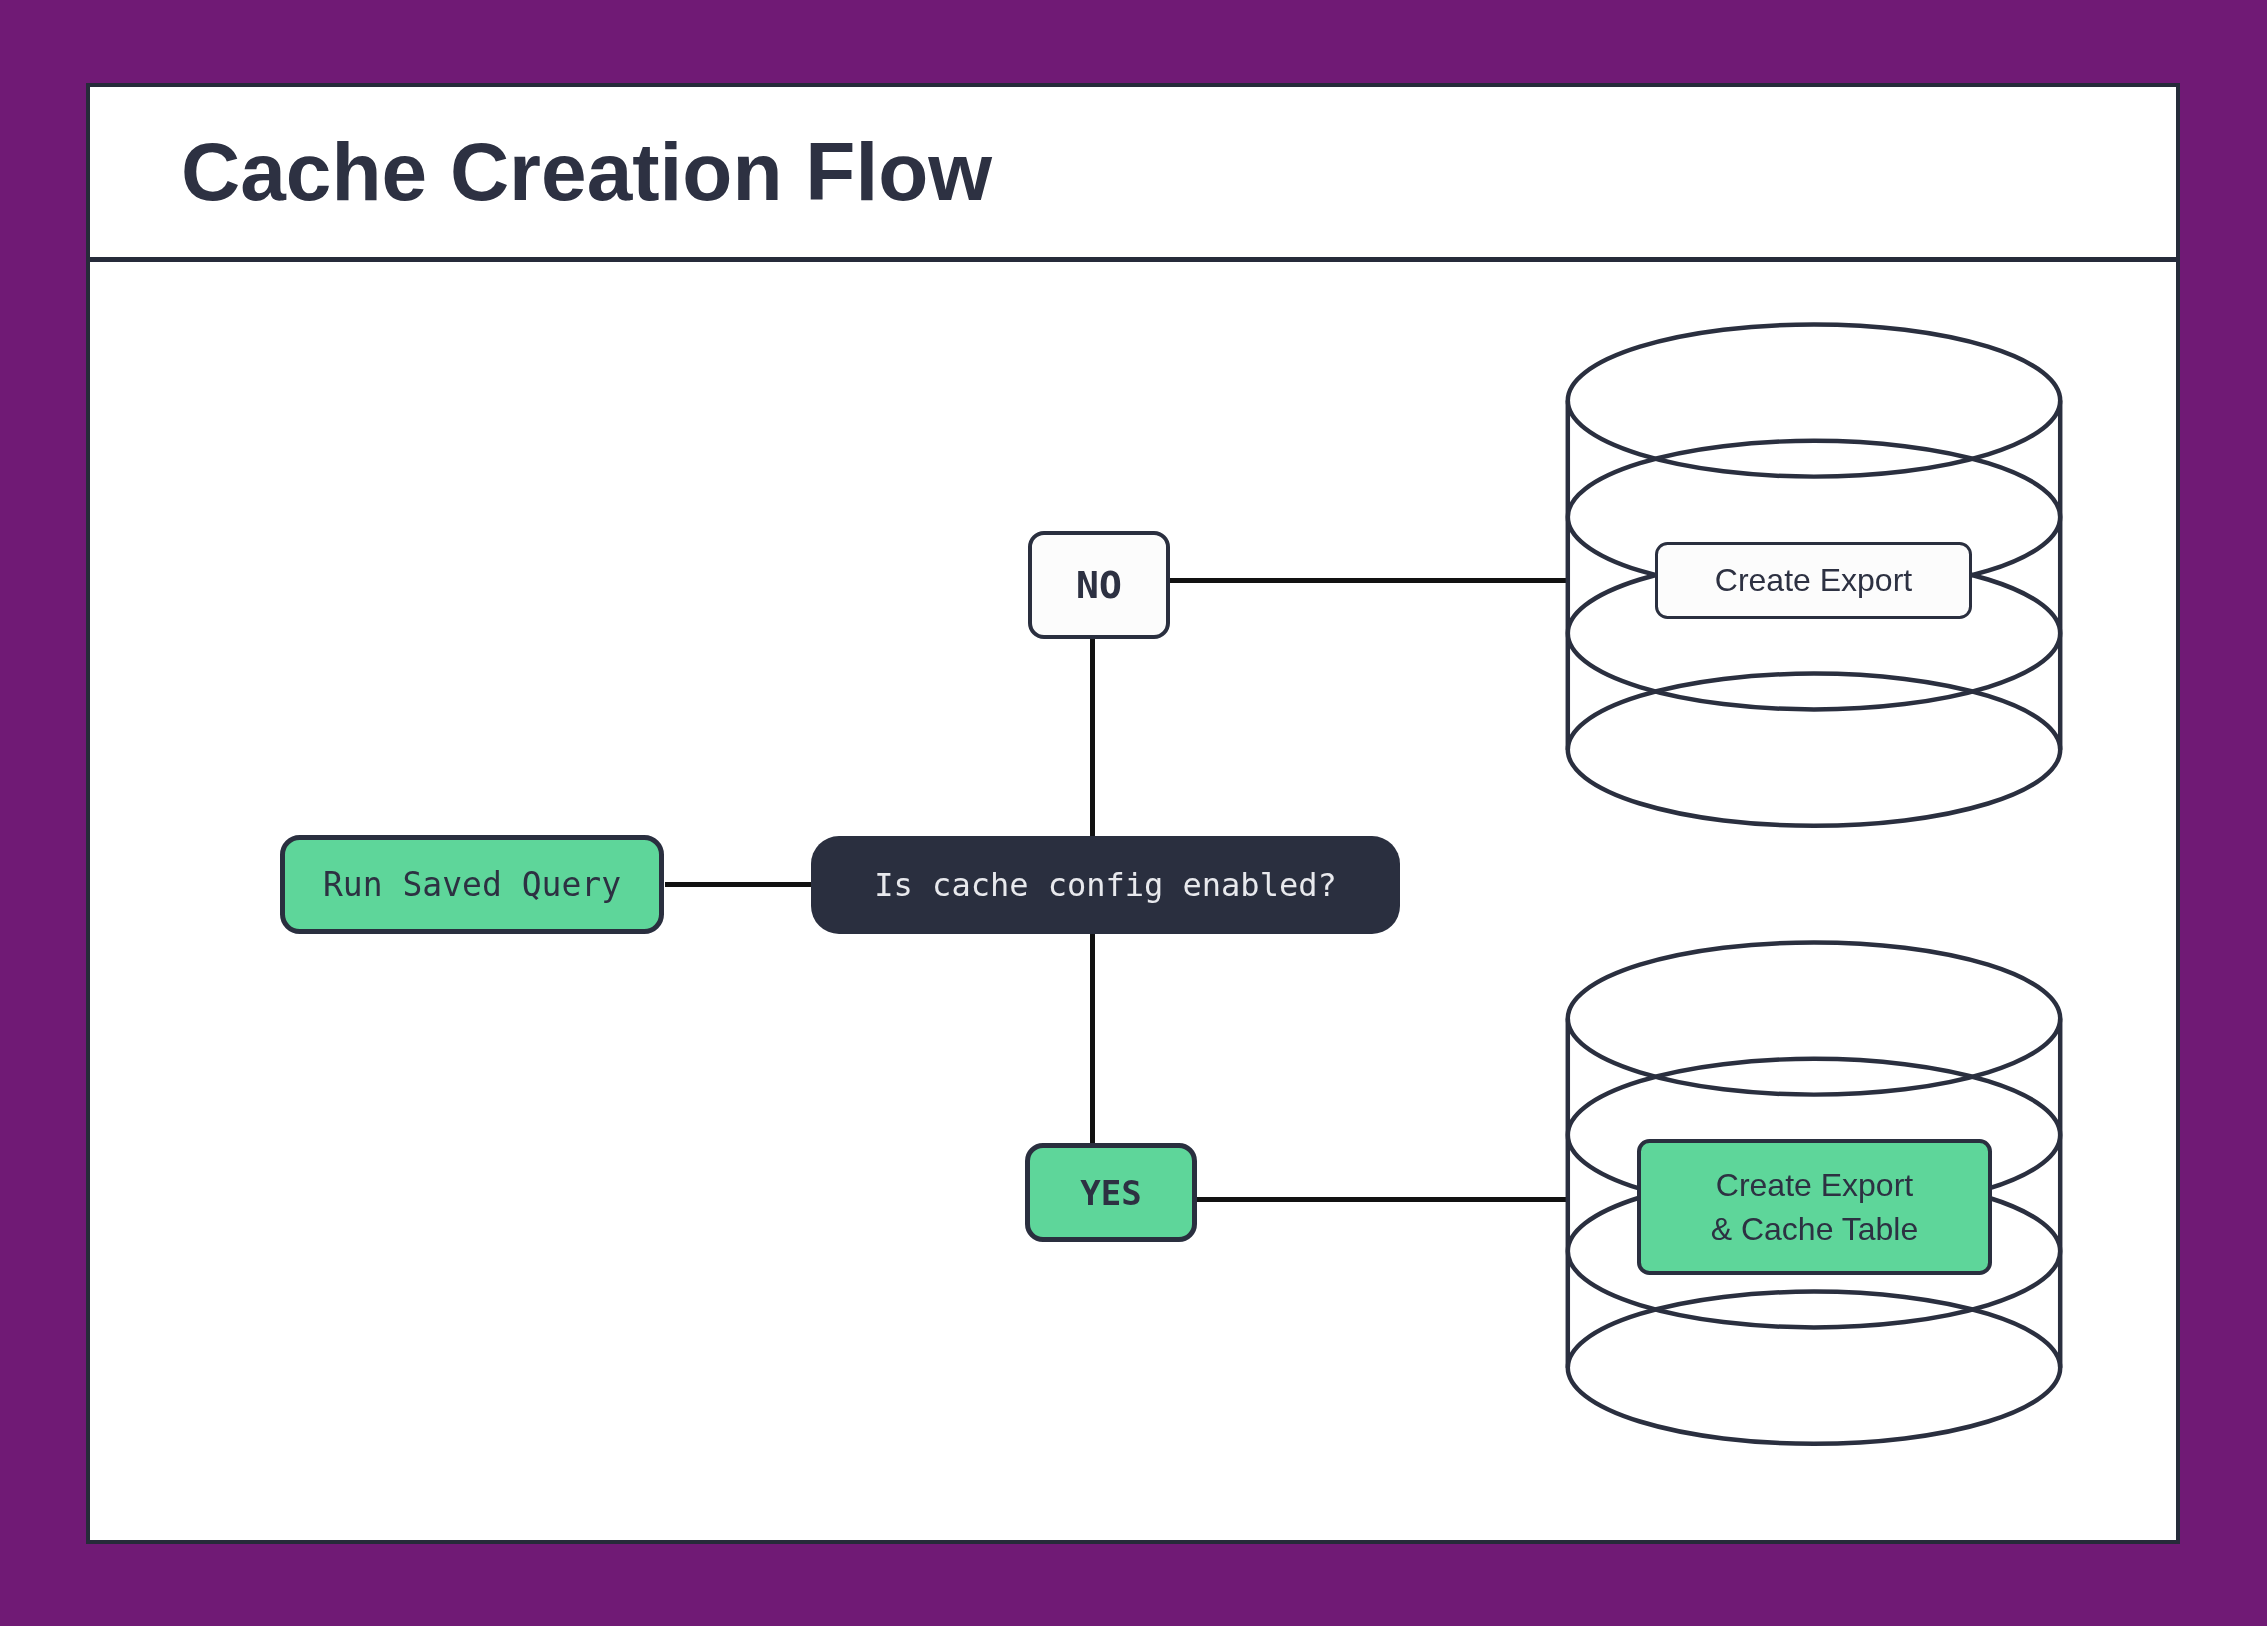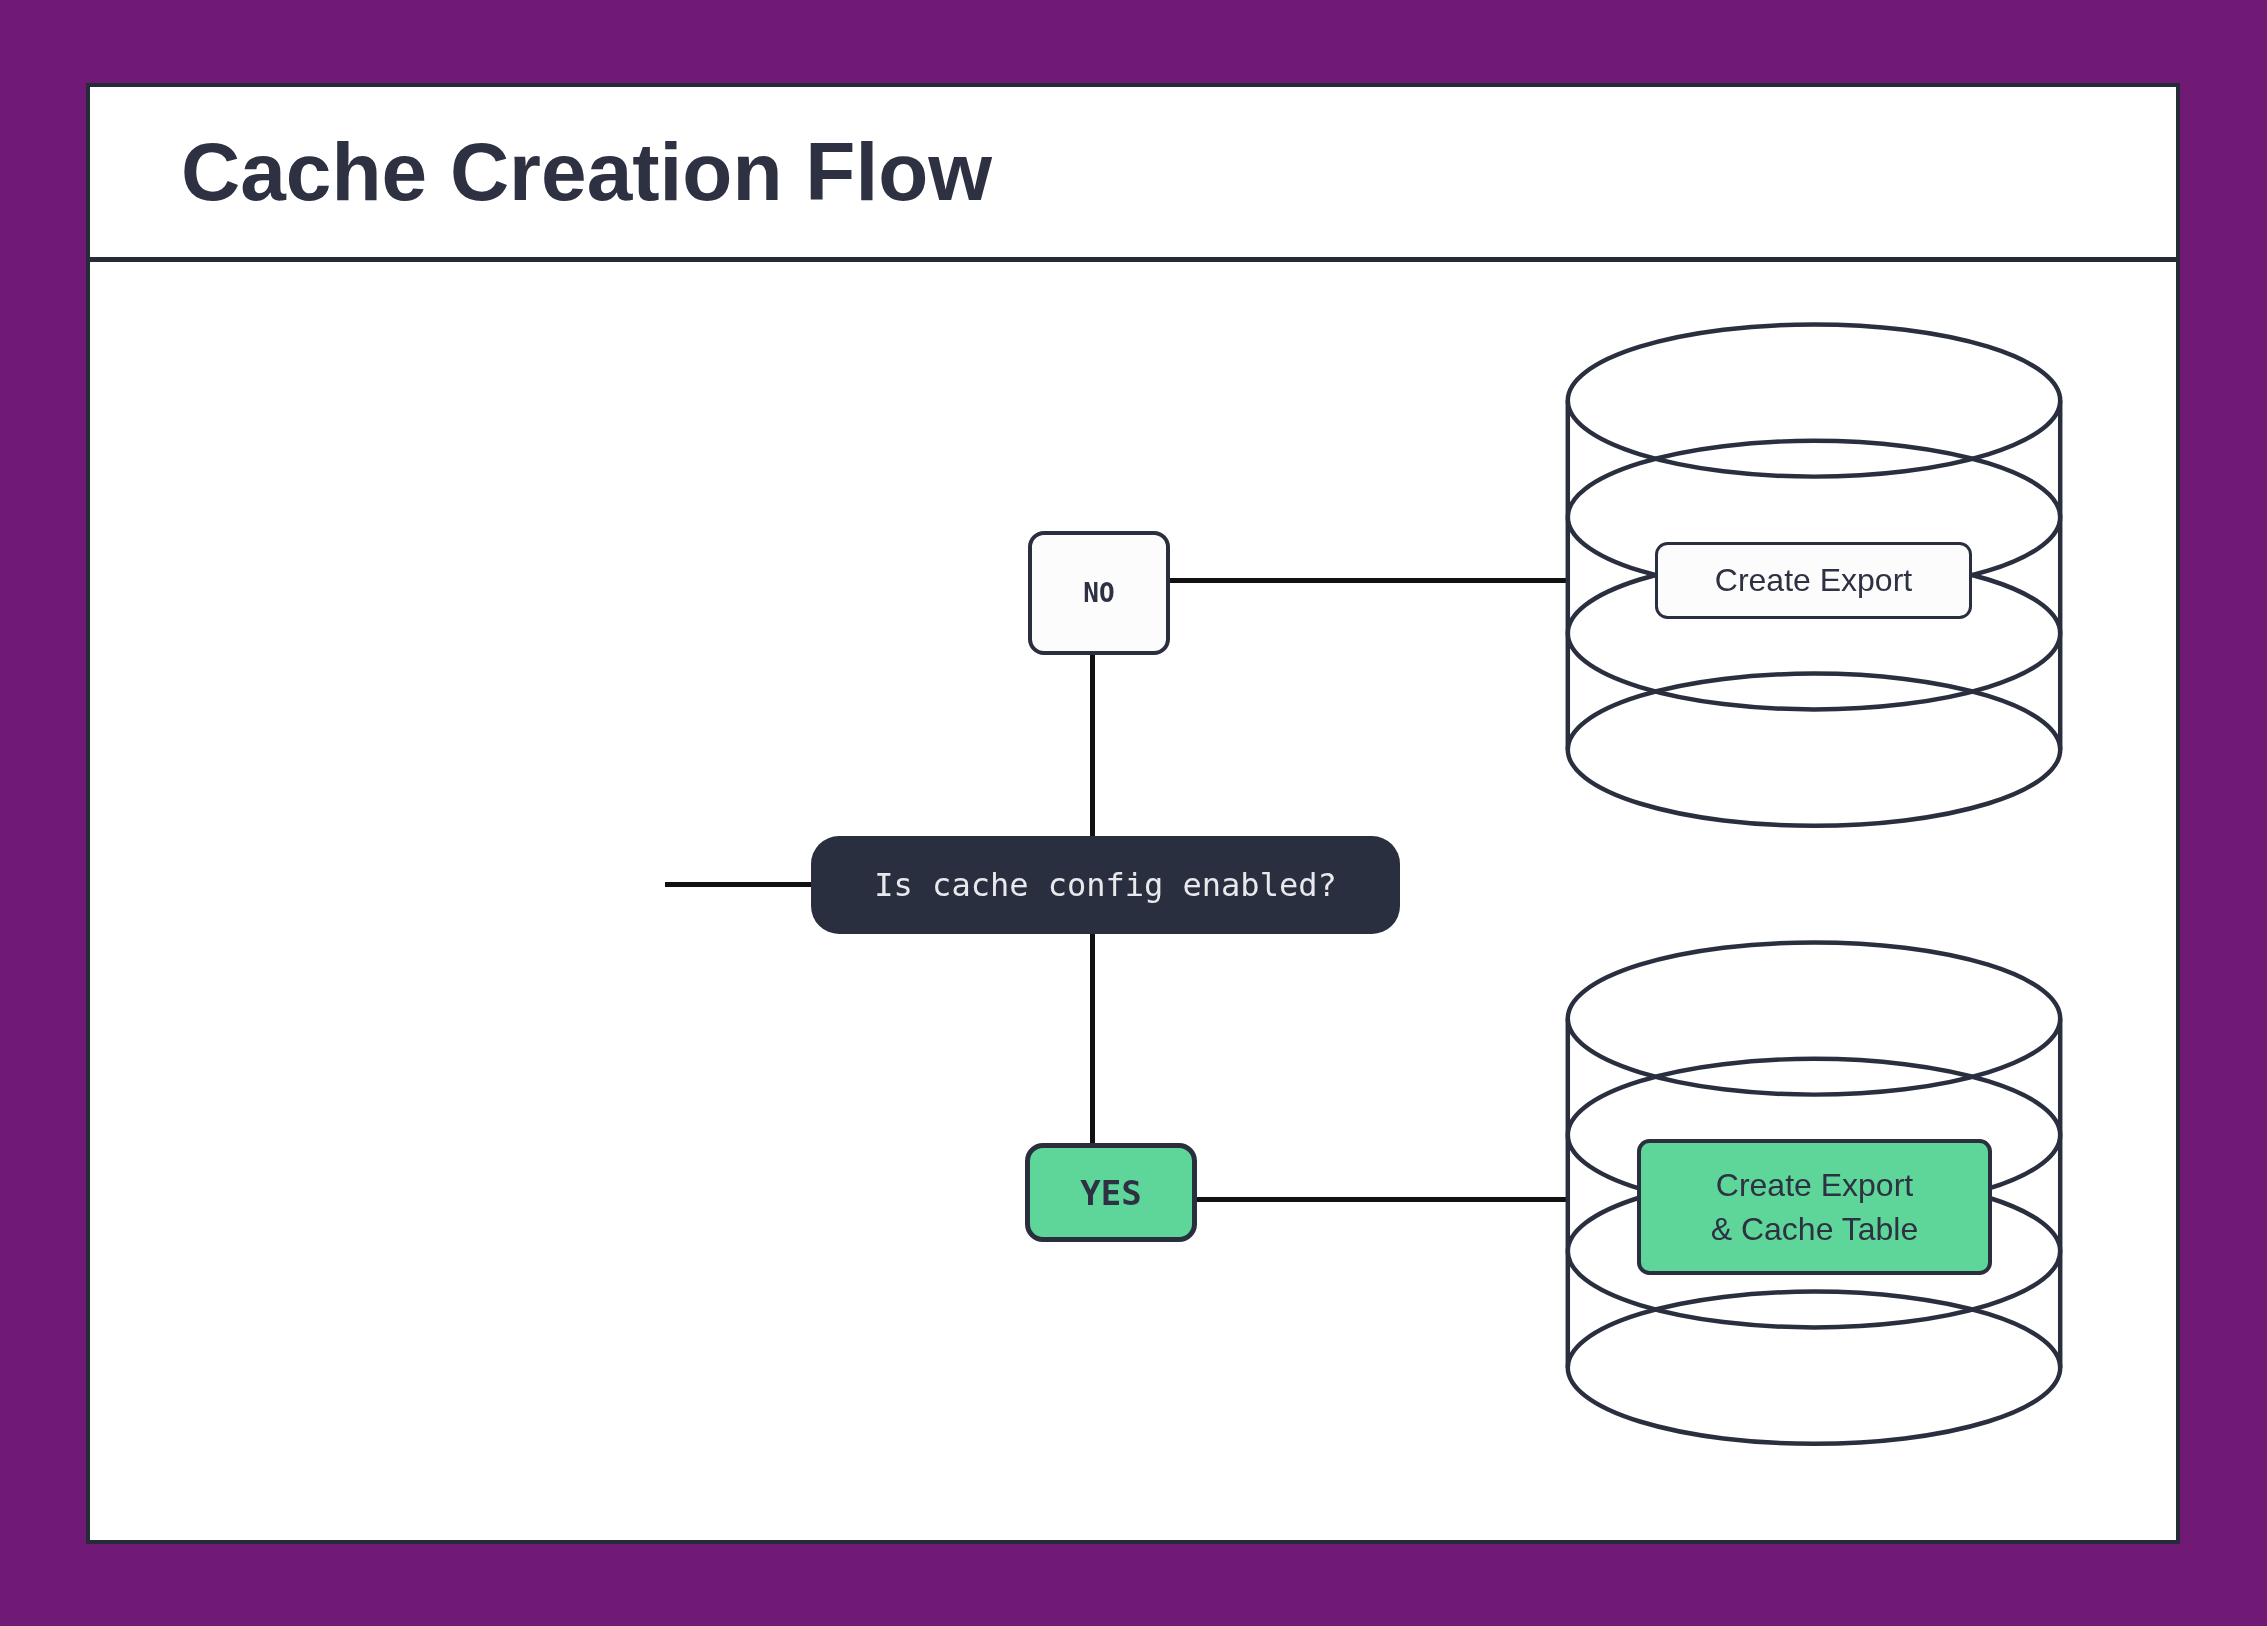--- a/index.html
+++ b/index.html
@@ -71,25 +71,25 @@
   }
   .node-question {
     left: 811px; top: 836px; width: 589px; height: 98px;
     background: #2a2f3f;
     border-radius: 28px;
     color: #e8e9ed;
     font-size: 32px;
     font-weight: 500;
   }
   .node-no {
-    left: 1028px; top: 531px; width: 142px; height: 124px;
+    left: 1028px; top: 531px; width: 142px; height: 108px;
     background: #fcfcfc;
     border: 4.5px solid #2a2f3f;
     border-radius: 16px;
-    font-size: 26px;
+    font-size: 38px;
     font-weight: bold;
   }
   .node-yes {
     left: 1025px; top: 1143px; width: 172px; height: 99px;
     background: #5ed69a;
     border: 5.4px solid #2a2f3f;
     border-radius: 18px;
     font-size: 34px;
     font-weight: bold;
   }
@@ -160,20 +160,21 @@
     <g fill="none" stroke="#2a2f3f" stroke-width="5">
       <line x1="3" y1="100" x2="3" y2="490"></line>
       <line x1="553" y1="100" x2="553" y2="490"></line>
       <ellipse cx="278" cy="100" rx="275" ry="85"></ellipse>
       <ellipse cx="278" cy="230" rx="275" ry="85"></ellipse>
       <ellipse cx="278" cy="360" rx="275" ry="85"></ellipse>
       <ellipse cx="278" cy="490" rx="275" ry="85"></ellipse>
     </g>
   </svg>
 
+  <div class="node node-run">Run Saved Query</div>
 
   <div class="node node-question">Is cache config enabled?</div>
 
   <div class="node node-no">NO</div>
 
   <div class="node node-yes">YES</div>
 
   <div class="db-label label-export">Create Export</div>
 
   <div class="db-label label-cache">

